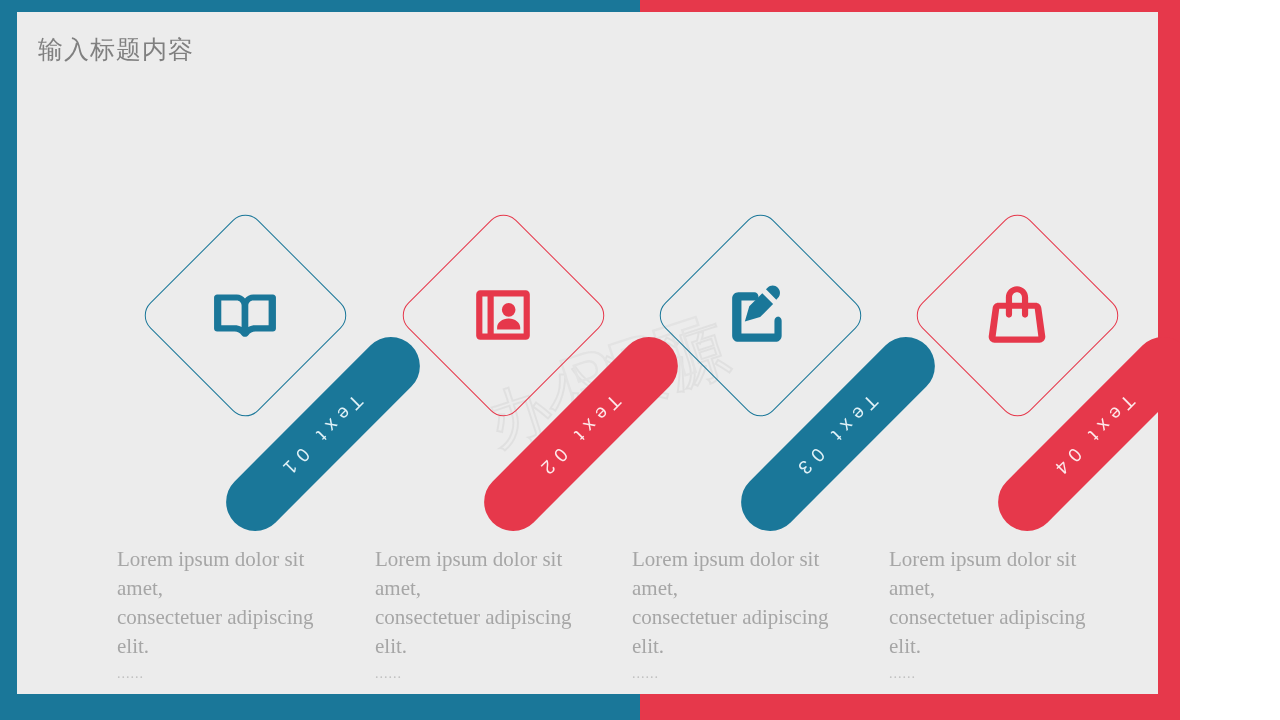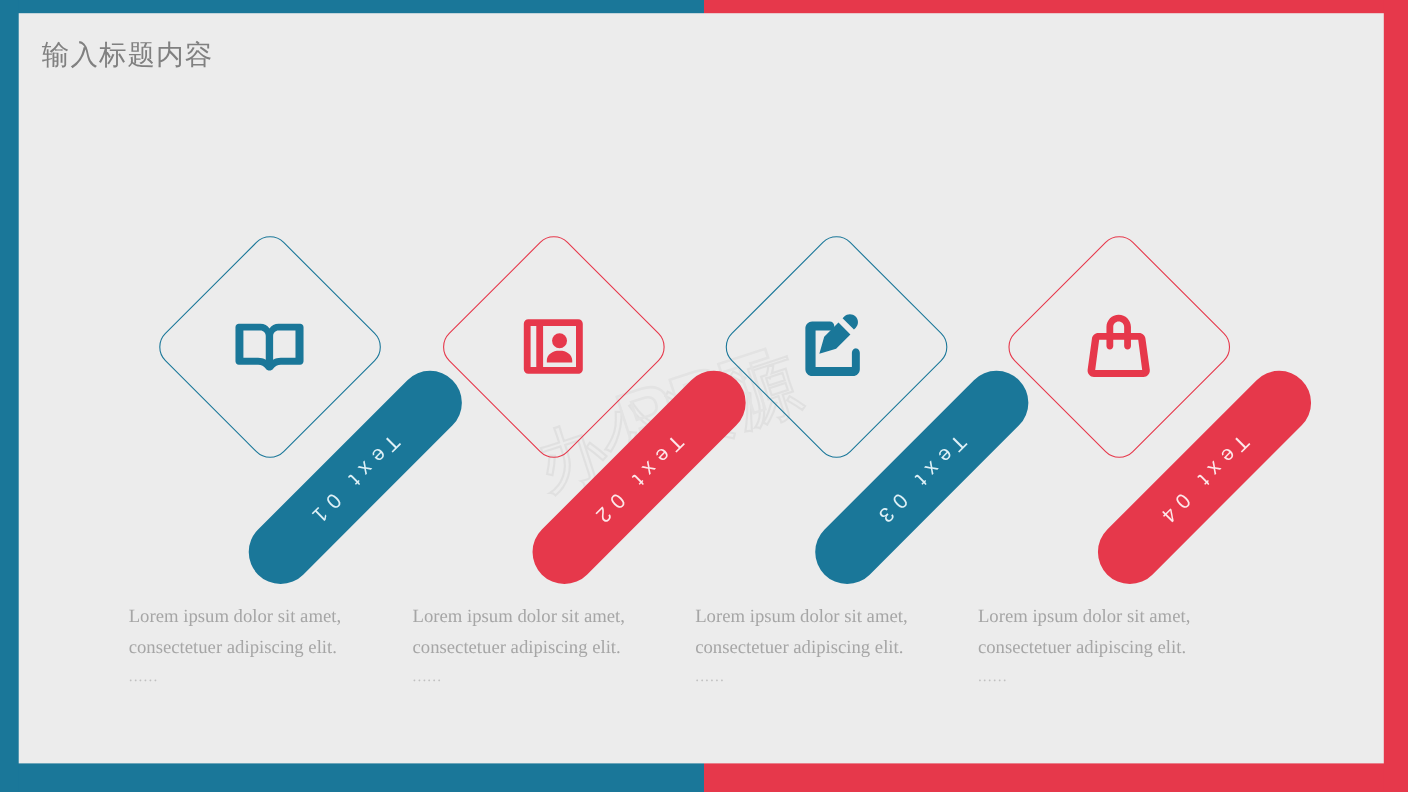--- a/index.html
+++ b/index.html
@@ -4,21 +4,21 @@
 <style>
   * { margin:0; padding:0; box-sizing:border-box; }
   html, body {
     width:1280px; height:720px;
     overflow:hidden;
     font-family:"Liberation Sans","DejaVu Sans",sans-serif;
     background:#ffffff;
   }
   #slide {
     position:relative;
-    width:1280px; height:720px;
+    width:1180px; height:720px;
     background:#ececec;
     overflow:hidden;
   }
 
   
   .band { position:absolute; }
   .band-top-left    { left:0;    top:0;     width:640px; height:12px;  background:var(--teal); }
   .band-top-right   { left:640px;top:0;     width:640px; height:12px;  background:var(--red); }
   .band-bottom-left { left:0;    bottom:0;  width:640px; height:26px;  background:var(--teal); }
   .band-bottom-right{ left:640px;bottom:0;  width:640px; height:26px;  background:var(--red); }
@@ -104,21 +104,21 @@
   .icon-wrap svg { width:66px; height:66px; display:block; }
 
   
   .body-block {
     position:absolute;
     top:545px; left:50%;
     margin-left:-128px;
     width:230px;
   }
   .body-line {
-    font-size:17px;
+    font-size:21px;
     line-height:29px;
     color:#a6a6a6;
     font-family:"Liberation Serif","DejaVu Serif",serif;
   }
   .body-dots {
     font-size:14px;
     line-height:26px;
     color:#c0c0c0;
     letter-spacing:1px;
     font-family:"Liberation Serif","DejaVu Serif",serif;

